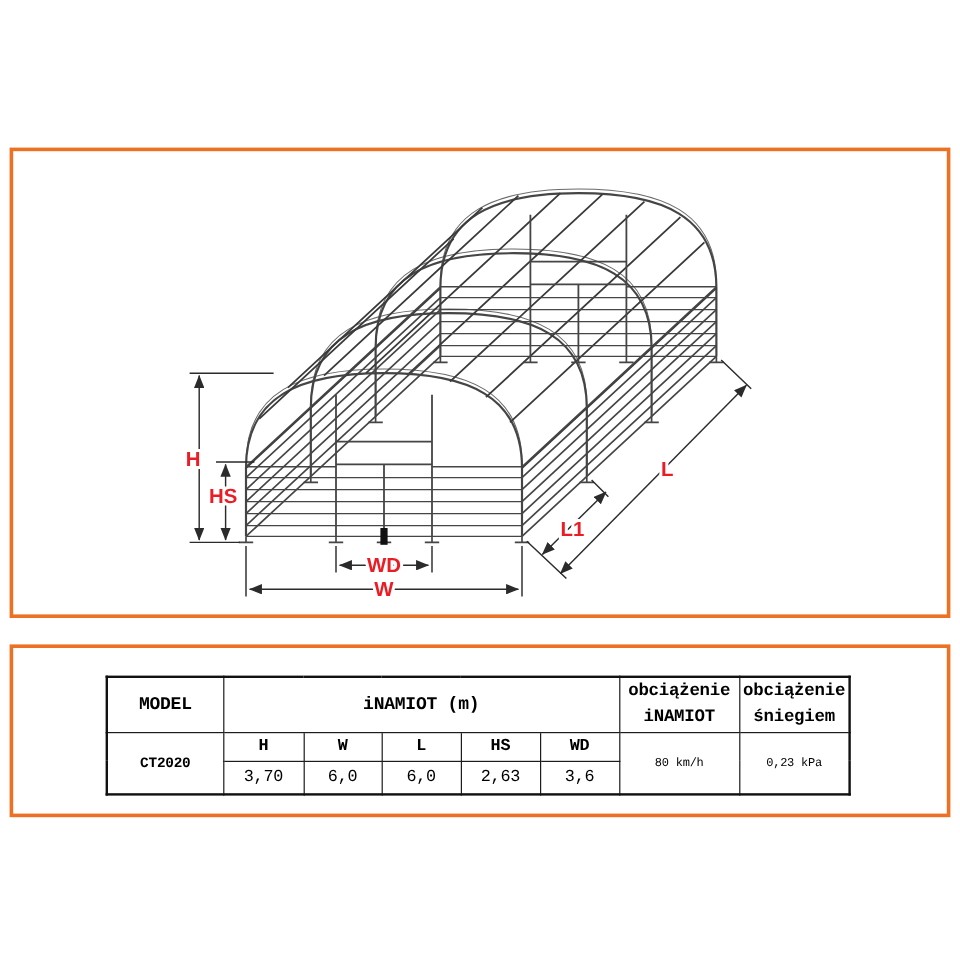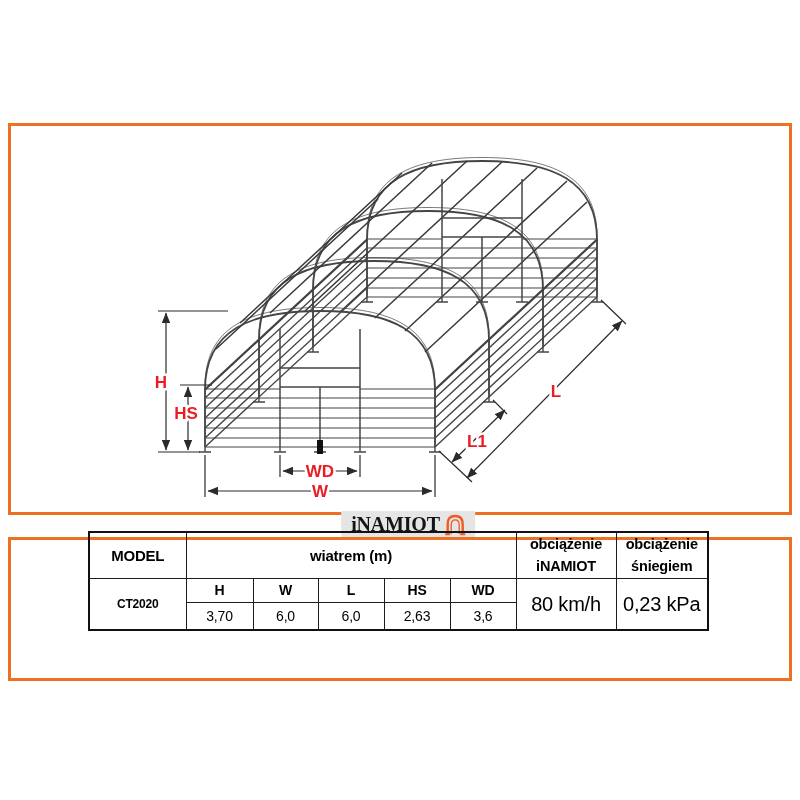--- a/index.html
+++ b/index.html
@@ -6,32 +6,32 @@
   .page{position:relative;width:800px;height:800px;background:#fff;overflow:hidden;
         font-family:"Liberation Sans",sans-serif;}
   .frame{position:absolute;border:3px solid #ED7124;background:#fff;box-sizing:border-box;}
   .top-frame{left:8px;top:123px;width:784px;height:392px;}
   .bottom-frame{left:8px;top:537px;width:784px;height:144px;}
   .overlay{position:absolute;left:0;top:0;width:800px;height:800px;pointer-events:none;z-index:3;}
   .logo{position:absolute;left:408px;top:511px;transform:translateX(-50%);z-index:4;
         background:#E5E5E5;display:flex;align-items:center;gap:3px;padding:1px 8px 1px 10px;height:24px;}
   .logo-text{font-family:"Liberation Serif",serif;font-weight:700;font-size:20px;color:#141414;
              letter-spacing:-0.2px;line-height:1;}
-  .spec-table{position:absolute;left:88px;top:531px;z-index:5;border-collapse:collapse;table-layout:fixed;
-              font-family:Liberation Sans, sans-serif;color:#000;}
+  .spec-table{position:absolute;left:88px;top:563px;z-index:5;border-collapse:collapse;table-layout:fixed;
+              font-family:Liberation Mono, monospace;color:#000;}
   .spec-table td{border:1.6px solid #1c1c1c;text-align:center;vertical-align:middle;padding:0;
                  letter-spacing:-0.2px;}
   .spec-table{border:2px solid #111;}
   .h-model{font-weight:700;font-size:15px;}
   .h-dim{font-weight:700;font-size:15px;}
   .h-load{font-weight:700;font-size:14.5px;line-height:1.55;}
   .c-model{font-weight:700;font-size:12px;}
   .c-dimhead{font-weight:700;font-size:14px;}
   .c-val{font-size:14px;}
-  .c-load{font-size:20px;}
+  .c-load{font-size:10px;}
   .dim-label{font-family:"Liberation Sans",sans-serif;font-weight:700;font-size:17px;fill:#EC1C24;
              paint-order:stroke;stroke:#ffffff;stroke-width:5px;text-anchor:middle;}
 </style>
 </head>
 <body>
 
 <div class="page">
 
   <div class="frame top-frame"></div>
   <div class="frame bottom-frame"></div>
@@ -107,44 +107,36 @@
     <g>
       <text class="dim-label" x="161" y="388">H</text>
       <text class="dim-label" x="186" y="419">HS</text>
       <text class="dim-label" x="320" y="477">WD</text>
       <text class="dim-label" x="320" y="497">W</text>
       <text class="dim-label" x="477" y="447">L1</text>
       <text class="dim-label" x="556" y="397">L</text>
     </g>
   </svg>
 
-  <div class="logo">
-    <span class="logo-text">iNAMIOT</span>
-    <svg width="24" height="23" viewBox="0 0 24 23">
-      <path d="M4.5 21 V11 Q4.5 3 12 3 Q19.5 3 19.5 11 V21" fill="none" stroke="#F05A23" stroke-width="2.4"></path>
-      <path d="M8 21 V12 Q8 6.8 12 6.8 Q16 6.8 16 12 V21" fill="none" stroke="#F05A23" stroke-width="1.3"></path>
-      <path d="M2 21.2 H7 M17 21.2 H22" fill="none" stroke="#F05A23" stroke-width="2"></path>
-    </svg>
-  </div>
 
   <table class="spec-table">
     <colgroup>
       <col style="width:97px">
         <col style="width:67px">
         <col style="width:65px">
         <col style="width:66px">
       <col style="width:66px">
         <col style="width:66px">
         <col style="width:100px">
         <col style="width:92px">
     </colgroup>
     <tbody>
       <tr style="height:45px">
         <td class="h-model">MODEL</td>
-        <td class="h-dim" colspan="5">wiatrem (m)</td>
+        <td class="h-dim" colspan="5">iNAMIOT (m)</td>
         <td class="h-load">obciążenie iNAMIOT</td>
         <td class="h-load">obciążenie śniegiem</td>
       </tr>
       <tr style="height:24px">
         <td class="c-model" rowspan="2">CT2020</td>
         <td class="c-dimhead">H</td>
         <td class="c-dimhead">W</td>
         <td class="c-dimhead">L</td>
         <td class="c-dimhead">HS</td>
         <td class="c-dimhead">WD</td>

